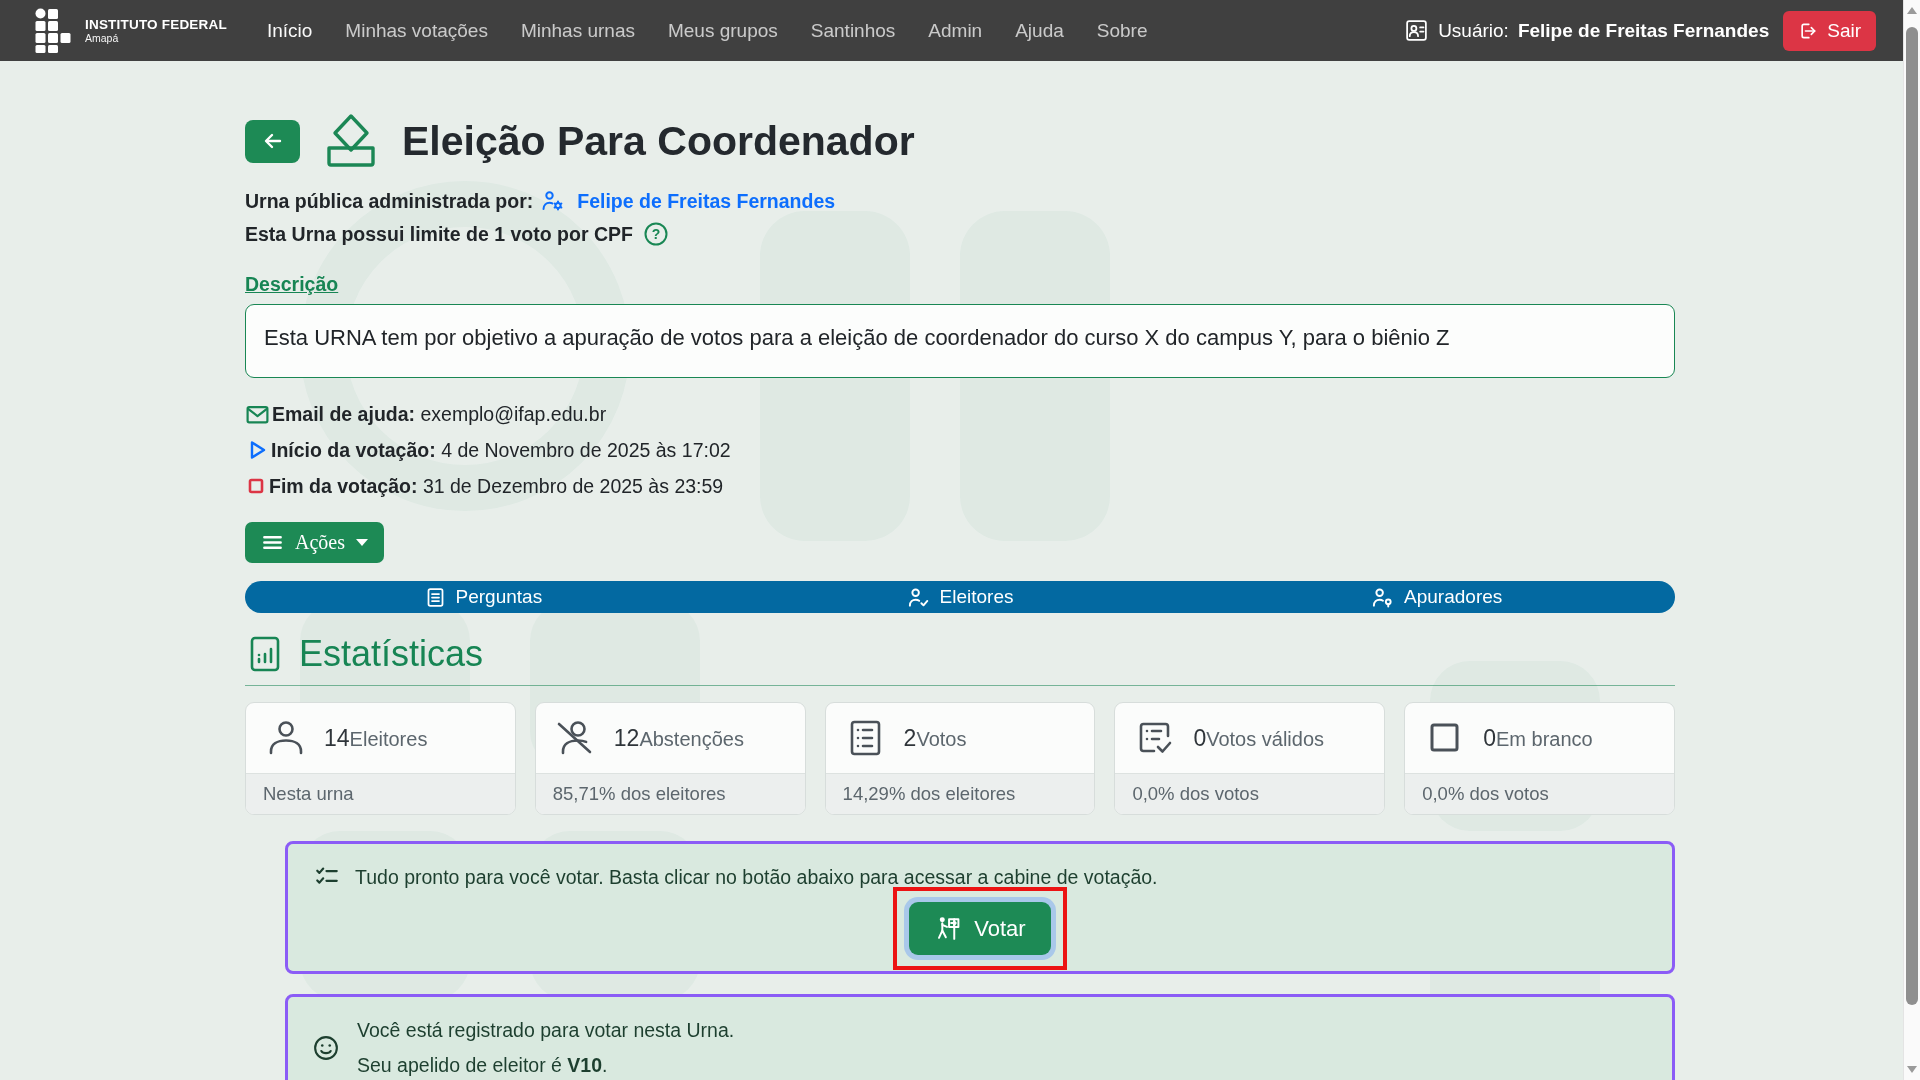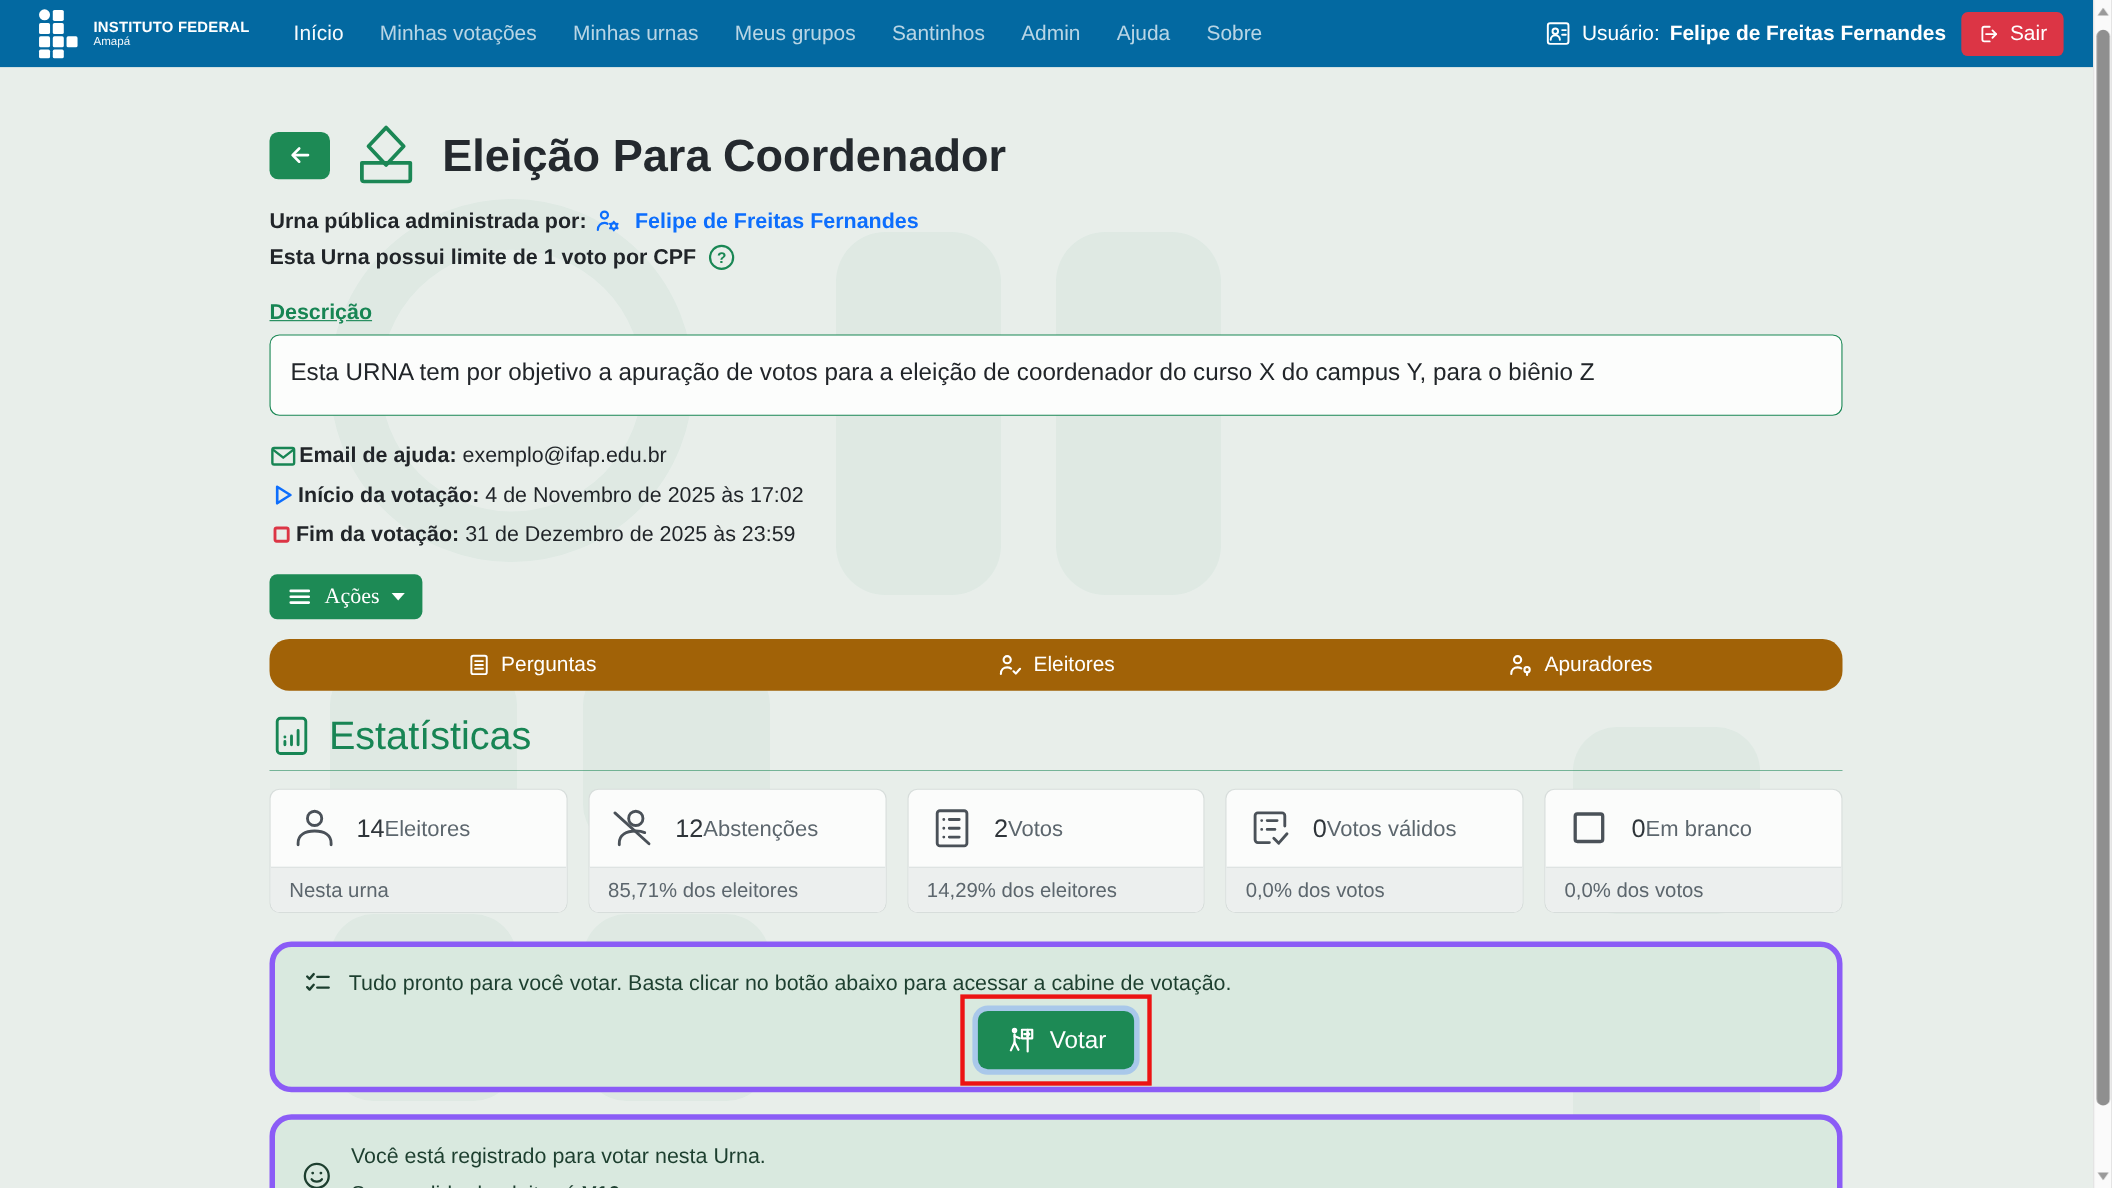--- a/index.html
+++ b/index.html
@@ -1,20 +1,20 @@
 <!DOCTYPE html>
 <html><head>
 <meta charset="utf-8">
 <style>
   * { box-sizing: border-box; margin: 0; padding: 0; }
   html,body { width:1920px; height:1080px; overflow:hidden; }
   body { font-family:"Liberation Sans", sans-serif; background:#e8eeea; color:#212529; position:relative; }
 
   
-  .navbar { height:61px; background:#0369a1; display:flex; align-items:center; padding:0 44px 0 34px; position:relative; z-index:3; }
+  .navbar { height:61px; background:#404040; display:flex; align-items:center; padding:0 44px 0 34px; position:relative; z-index:3; }
   .brand { display:flex; align-items:center; gap:11px; margin-right:40px; cursor:pointer; }
   .brand-text { color:#fff; line-height:1.15; }
   .brand-l1 { font-size:13.5px; font-weight:bold; letter-spacing:.2px; }
   .brand-l2 { font-size:10.5px; font-weight:300; opacity:.95; }
   .menu { display:flex; list-style:none; gap:33px; font-size:19px; }
   .menu li { color:rgba(255,255,255,.72); cursor:pointer; white-space:nowrap; }
   .menu li.active { color:rgba(255,255,255,.97); }
   .nav-right { margin-left:auto; display:flex; align-items:center; gap:14px; color:#fff; font-size:19px; }
   .user-wrap { display:flex; align-items:center; gap:9px; }
   .user-name { font-weight:bold; }
@@ -42,38 +42,38 @@
 
   .info-rows { margin-top:24px; }
   .info-row { display:flex; align-items:center; gap:2px; font-size:19.5px; margin-bottom:12px; height:24px; }
   .info-row b { font-weight:bold; }
   .info-row .val { font-weight:normal; }
 
   .actions-btn { margin-top:12px; display:inline-flex; align-items:center; gap:11px; background:#1d8a55; color:#fff; border:none; border-radius:7px; font-size:20px; padding:9px 16px; cursor:pointer; font-family:Liberation Serif, serif; }
   .caret { width:0; height:0; border-left:6px solid transparent; border-right:6px solid transparent; border-top:7px solid #fff; display:inline-block; }
 
   
-  .tri-bar { margin-top:18px; background:#a16207; border-radius:18px; height:47px; display:flex; }
+  .tri-bar { margin-top:18px; background:#0369a1; border-radius:18px; height:32px; display:flex; }
   .tri-tab { flex:1; display:flex; align-items:center; justify-content:center; gap:10px; color:#fff; font-size:19px; cursor:pointer; }
 
   
   .stats-head { margin-top:20px; display:flex; align-items:center; gap:14px; color:#178554; font-size:36px; }
   hr.stats-hr { border:none; border-top:1px solid rgba(23,133,84,.55); margin-top:10px; }
 
   .cards { margin-top:16px; display:flex; gap:19px; }
   .card { flex:1; background:#fbfcfb; border:1px solid #d7dddb; border-radius:9px; overflow:hidden; }
   .card-top { display:flex; align-items:center; gap:17px; padding:0 17px; height:70px; }
   .card-icon { color:#4a5158; flex:0 0 auto; display:flex; }
   .card-num { display:flex; flex-direction:row; line-height:1.15; }
   .card-value { font-size:23px; color:#2f353a; }
   .card-label { font-size:20px; color:#5c666d; margin-top:3px; }
   .card-footer { background:#ecefee; border-top:1px solid #dde2e0; padding:9px 17px; font-size:18.5px; color:#5c666d; }
 
   
-  .alert { background:#d9e9df; border:5px solid #8b5cf6; border-radius:20px; color:#1d3f2f; }
+  .alert { background:#d9e9df; border:3px solid #8b5cf6; border-radius:8px; color:#1d3f2f;margin-left:40px; }
   .alert-vote { margin-top:26px; padding:20px 26px 16px; }
   .alert-msg { display:flex; align-items:center; gap:15px; font-size:19.5px; }
   .vote-center { text-align:center; margin-top:12px; }
   .vote-wrap { position:relative; display:inline-block; }
   .votar-btn { display:inline-flex; align-items:center; gap:13px; background:#1d8a55; color:#fff; border:none; border-radius:9px; font-size:22px; padding:13px 25px; cursor:pointer; font-family:inherit; box-shadow:0 0 0 5px #a9c8ea; }
   .red-box { position:absolute; inset:-15px -16px; border:4px solid #ec1313; pointer-events:none; }
 
   .alert-reg { margin-top:20px; padding:16px 24px; display:flex; align-items:center; gap:17px; }
   .reg-lines { font-size:19.5px; line-height:35px; }
 

